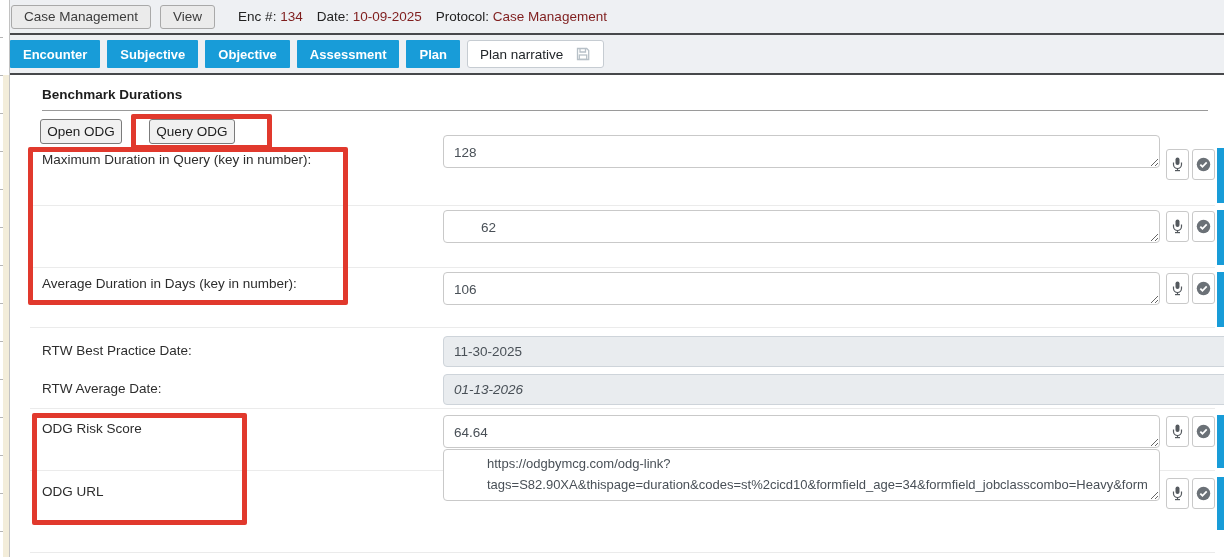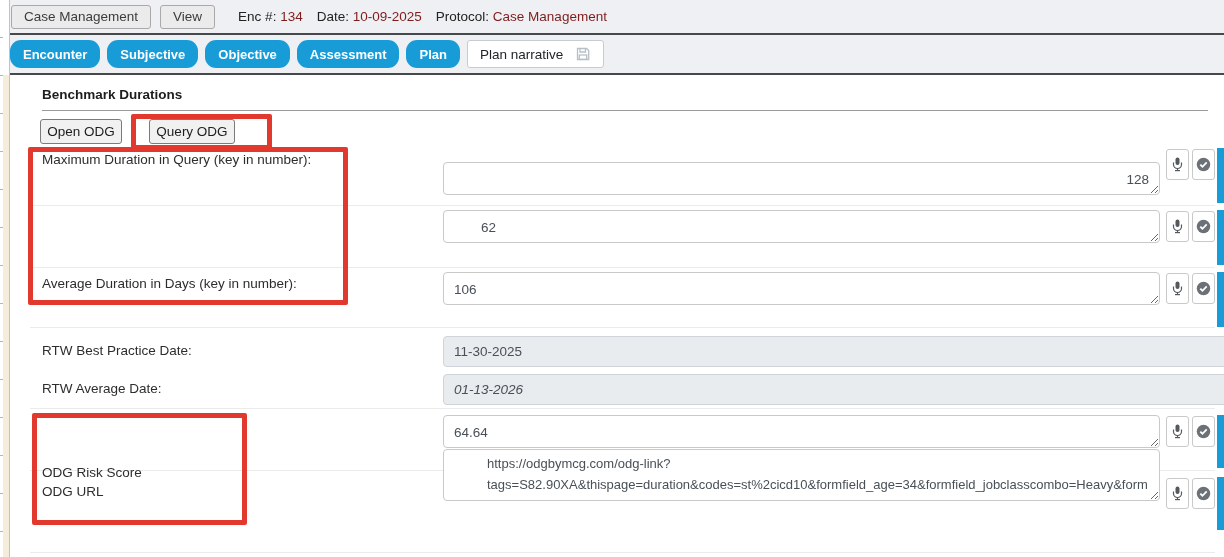--- a/index.html
+++ b/index.html
@@ -29,21 +29,21 @@
   .topbar .gbtn { margin-right:9px; }
   .meta { font-size:13.5px; color:#222; margin-left:14px; white-space:nowrap; }
   .meta b { font-weight:normal; color:#7f1d1d; }
 
   
   .tabrow {
     position:absolute; left:10px; right:0; top:35px; height:40px; background:#eef0f3;
     border-bottom:2px solid #47484b; display:flex; align-items:center; gap:7px;
   }
   .tab {
-    height:28px; padding:0 13px; background:#189cd8; border:none; border-radius:11px;
+    height:28px; padding:0 13px; background:#189cd8; border:none; border-radius:1px;
     color:#fff; font-family:inherit; font-size:13px; font-weight:bold;
     display:inline-flex; align-items:center; cursor:pointer;
   }
   .narrative-btn {
     height:28px; padding:0 12px; background:#fff; border:1px solid #c6ccd2; border-radius:3px;
     font-family:inherit; font-size:13.5px; color:#212529; display:inline-flex;
     align-items:center; gap:12px; cursor:pointer;
   }
 
   
@@ -115,21 +115,21 @@
   <button class="odg-btn" style="left:149px; top:119px; width:86px;">Query ODG</button>
 
   <div class="sep" style="top:205px;"></div>
   <div class="sep" style="top:267px;"></div>
   <div class="sep" style="top:327px;"></div>
   <div class="sep" style="top:408px;"></div>
   <div class="sep" style="top:470px;"></div>
   <div class="sep" style="top:552px;"></div>
 
   <div class="flabel" style="top:152px;">Maximum Duration in Query (key in number):</div>
-  <textarea class="ta" style="top: 162px; height: 33px; text-align: right;">128</textarea>
+  <textarea class="ta" style="top: 135px; height: 33px;">128</textarea>
   <button class="icon-btn" style="left:1166px; top:149px;">
     <span style="display:inline-flex;">
       <svg width="13" height="15" viewBox="0 0 13 15">
           <rect x="4.5" y="0.5" width="4" height="7.5" rx="2" fill="#54595e"></rect>
           <path d="M2.5 5.5v2a4 4 0 0 0 8 0v-2" fill="none" stroke="#54595e" stroke-width="1.2"></path>
           <line x1="6.5" y1="11.5" x2="6.5" y2="13.2" stroke="#54595e" stroke-width="1.2"></line>
           <line x1="4" y1="13.6" x2="9" y2="13.6" stroke="#54595e" stroke-width="1.2"></line>
         </svg>
     </span>
   </button>
@@ -185,21 +185,21 @@
     </span>
   </button>
   <div class="vbar" style="top:272px; height:55px;"></div>
 
   <div class="flabel" style="top:343px;">RTW Best Practice Date:</div>
   <div class="ro-field" style="top:336px;">11-30-2025</div>
 
   <div class="flabel" style="top:381px;">RTW Average Date:</div>
   <div class="ro-field" style="top:374px;font-style:italic;">01-13-2026</div>
 
-  <div class="flabel" style="top:421px;margin-top:44px;">ODG Risk Score</div>
+  <div class="flabel" style="top:421px;">ODG Risk Score</div>
   <textarea class="ta" style="top: 415px; height: 33px;">64.64</textarea>
   <button class="icon-btn" style="left:1166px; top:416px;">
     <span style="display:inline-flex;">
       <svg width="13" height="15" viewBox="0 0 13 15">
           <rect x="4.5" y="0.5" width="4" height="7.5" rx="2" fill="#54595e"></rect>
           <path d="M2.5 5.5v2a4 4 0 0 0 8 0v-2" fill="none" stroke="#54595e" stroke-width="1.2"></path>
           <line x1="6.5" y1="11.5" x2="6.5" y2="13.2" stroke="#54595e" stroke-width="1.2"></line>
           <line x1="4" y1="13.6" x2="9" y2="13.6" stroke="#54595e" stroke-width="1.2"></line>
         </svg>
     </span>

